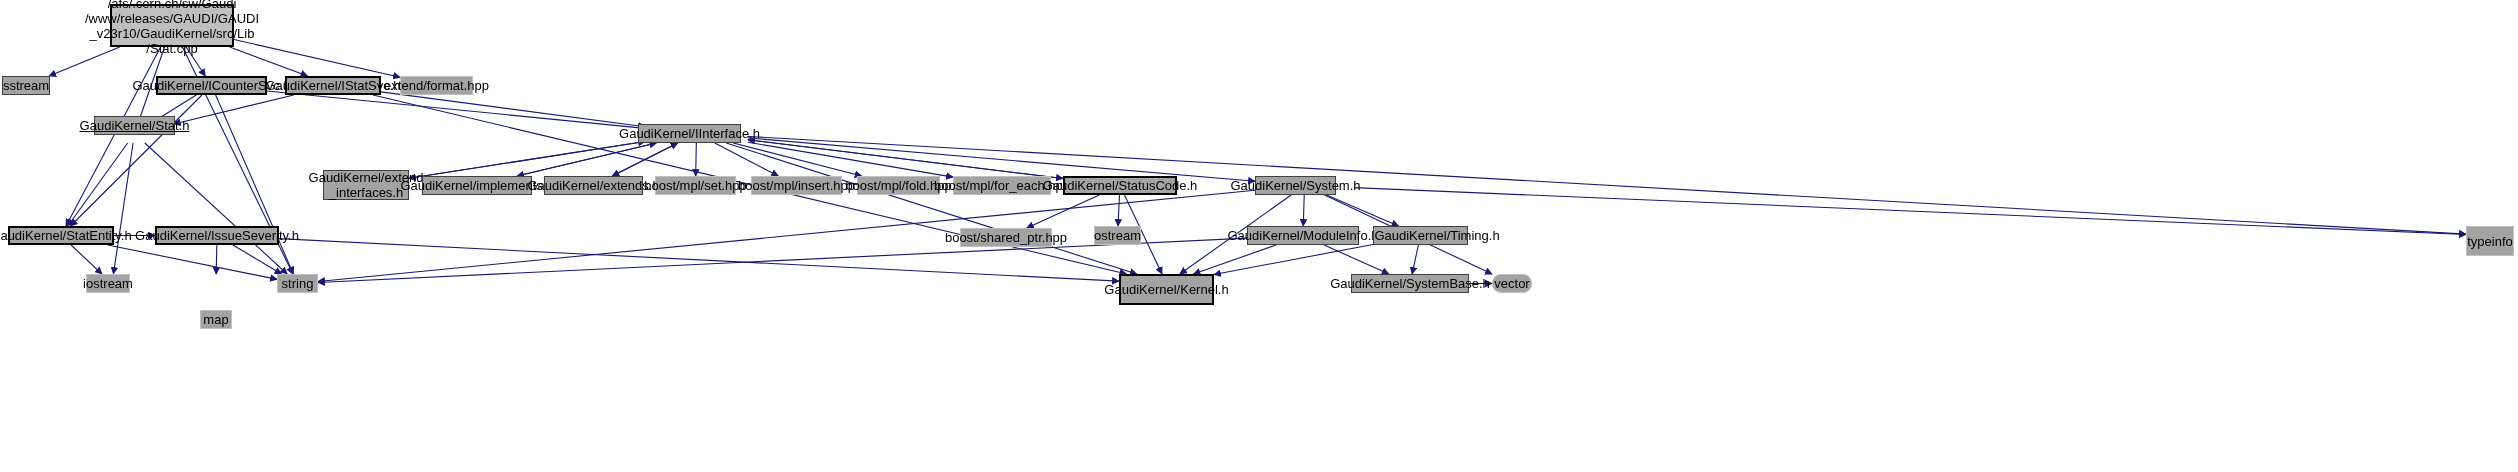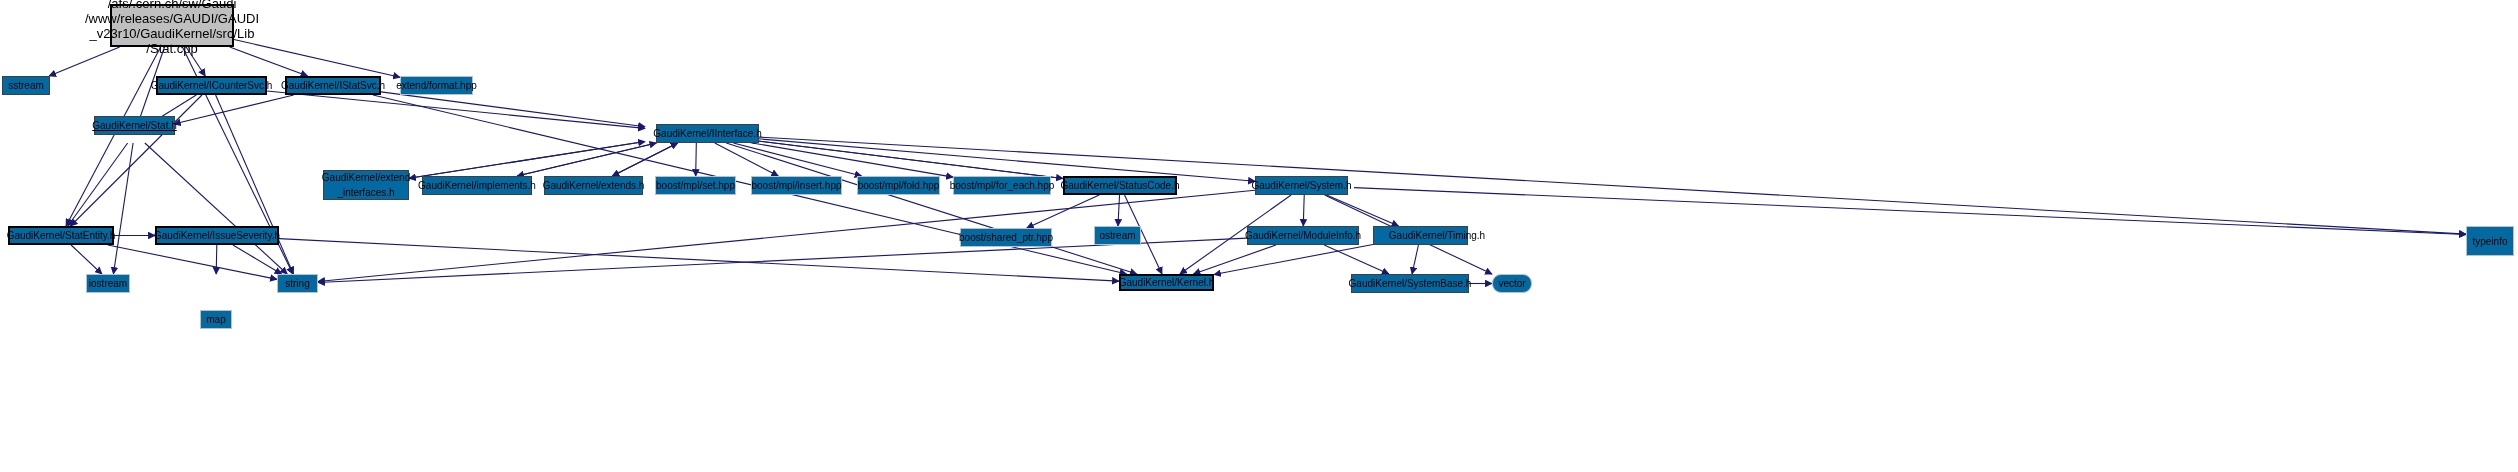--- a/index.html
+++ b/index.html
@@ -26,24 +26,24 @@
     height: 472px;
     pointer-events: none;
   }
   .node {
     position: absolute;
     box-sizing: border-box;
     display: flex;
     align-items: center;
     justify-content: center;
     text-align: center;
-    font-size: 10px;
+    font-size: 13px;
     line-height: 15px;
     color: #000000;
-    background: #0369a1;
+    background: #a3a3a3;
     border: 1px solid #c0c0c0;
     white-space: pre-line;
     padding: 0 4px;
     z-index: 5;
   }
   .node.n-solid {
     border: 1px solid #404040;
   }
   .node.n-bold {
     border: 2px solid #000000;
@@ -124,38 +124,38 @@
   <div id="node-layer">
       <div class="node n-root" style="left: 110px; top: 4px; width: 124px; height: 43px;">/afs/.cern.ch/sw/Gaudi
 /www/releases/GAUDI/GAUDI
 _v23r10/GaudiKernel/src/Lib
 /Stat.cpp</div>
       <div class="node n-solid" style="left: 2px; top: 76px; width: 48px; height: 19px;">sstream</div>
       <div class="node n-bold" style="left: 156px; top: 76px; width: 111px; height: 19px;">GaudiKernel/ICounterSvc.h</div>
       <div class="node n-bold" style="left: 285px; top: 76px; width: 96px; height: 19px;">GaudiKernel/IStatSvc.h</div>
       <div class="node n-plain" style="left: 400px; top: 76px; width: 73px; height: 19px;">extend/format.hpp</div>
       <div class="node n-solid" style="left: 94px; top: 116px; width: 81px; height: 19px; text-decoration: underline;">GaudiKernel/Stat.h</div>
-      <div class="node n-solid" style="left: 656px; top: 124px; width: 103px; height: 19px;">GaudiKernel/IInterface.h</div>
+      <div class="node n-solid" style="left: 638px; top: 124px; width: 103px; height: 19px;">GaudiKernel/IInterface.h</div>
       <div class="node n-solid" style="left: 323px; top: 170px; width: 86px; height: 30px;">GaudiKernel/extend
 _interfaces.h</div>
       <div class="node n-solid" style="left: 422px; top: 176px; width: 110px; height: 19px;">GaudiKernel/implements.h</div>
       <div class="node n-solid" style="left: 544px; top: 176px; width: 99px; height: 19px;">GaudiKernel/extends.h</div>
       <div class="node n-plain" style="left: 655px; top: 176px; width: 81px; height: 19px;">boost/mpl/set.hpp</div>
       <div class="node n-plain" style="left: 751px; top: 176px; width: 91px; height: 19px;">boost/mpl/insert.hpp</div>
       <div class="node n-plain" style="left: 857px; top: 176px; width: 83px; height: 19px;">boost/mpl/fold.hpp</div>
       <div class="node n-plain" style="left: 953px; top: 176px; width: 98px; height: 19px;">boost/mpl/for_each.hpp</div>
       <div class="node n-bold" style="left: 1063px; top: 176px; width: 114px; height: 19px;">GaudiKernel/StatusCode.h</div>
-      <div class="node n-solid" style="left: 1255px; top: 176px; width: 93px; height: 19px;">GaudiKernel/System.h</div>
+      <div class="node n-solid" style="left: 1255px; top: 176px; width: 81px; height: 19px;">GaudiKernel/System.h</div>
       <div class="node n-bold" style="left: 8px; top: 226px; width: 106px; height: 19px;">GaudiKernel/StatEntity.h</div>
       <div class="node n-bold" style="left: 155px; top: 226px; width: 124px; height: 19px;">GaudiKernel/IssueSeverity.h</div>
       <div class="node n-plain" style="left: 960px; top: 228px; width: 92px; height: 19px;">boost/shared_ptr.hpp</div>
       <div class="node n-plain" style="left: 1094px; top: 226px; width: 47px; height: 19px;">ostream</div>
       <div class="node n-solid" style="left: 1247px; top: 226px; width: 112px; height: 19px;">GaudiKernel/ModuleInfo.h</div>
       <div class="node n-solid" style="left: 1373px; top: 226px; width: 95px; height: 19px; padding-left: 37px;">GaudiKernel/Timing.h</div>
       <div class="node n-plain" style="left: 2466px; top: 226px; width: 48px; height: 30px;">typeinfo</div>
       <div class="node n-plain" style="left: 86px; top: 274px; width: 44px; height: 19px;">iostream</div>
       <div class="node n-plain" style="left: 200px; top: 274px; width: 32px; height: 19px; margin-top: 36px;">map</div>
       <div class="node n-plain" style="left: 277px; top: 274px; width: 41px; height: 19px;">string</div>
-      <div class="node n-bold" style="left: 1119px; top: 274px; width: 95px; height: 17px;">GaudiKernel/Kernel.h</div>
+      <div class="node n-bold" style="left: 1119px; top: 274px; width: 95px; height: 31px;">GaudiKernel/Kernel.h</div>
       <div class="node n-solid" style="left: 1351px; top: 274px; width: 118px; height: 19px;">GaudiKernel/SystemBase.h</div>
       <div class="node n-plain" style="left: 1492px; top: 274px; width: 40px; height: 19px; border-radius: 9px;">vector</div>
     </div>
 </div>
 
 </body></html>

